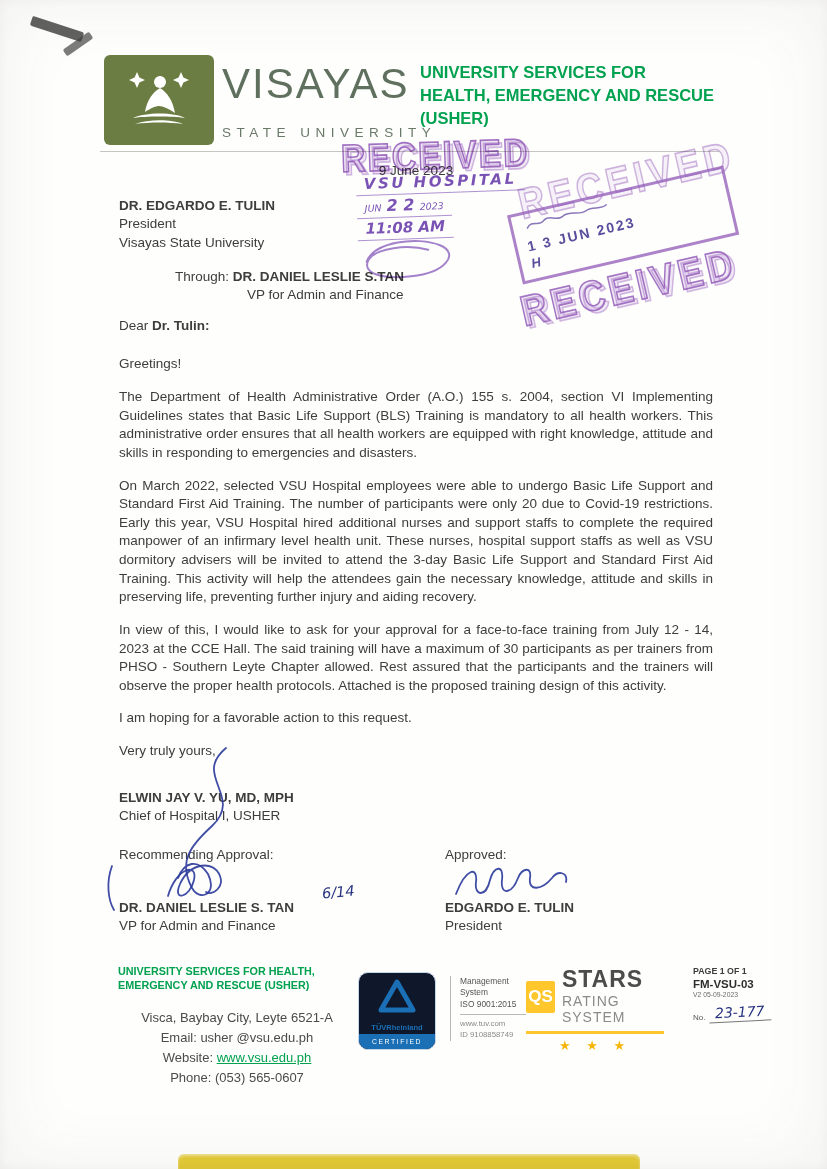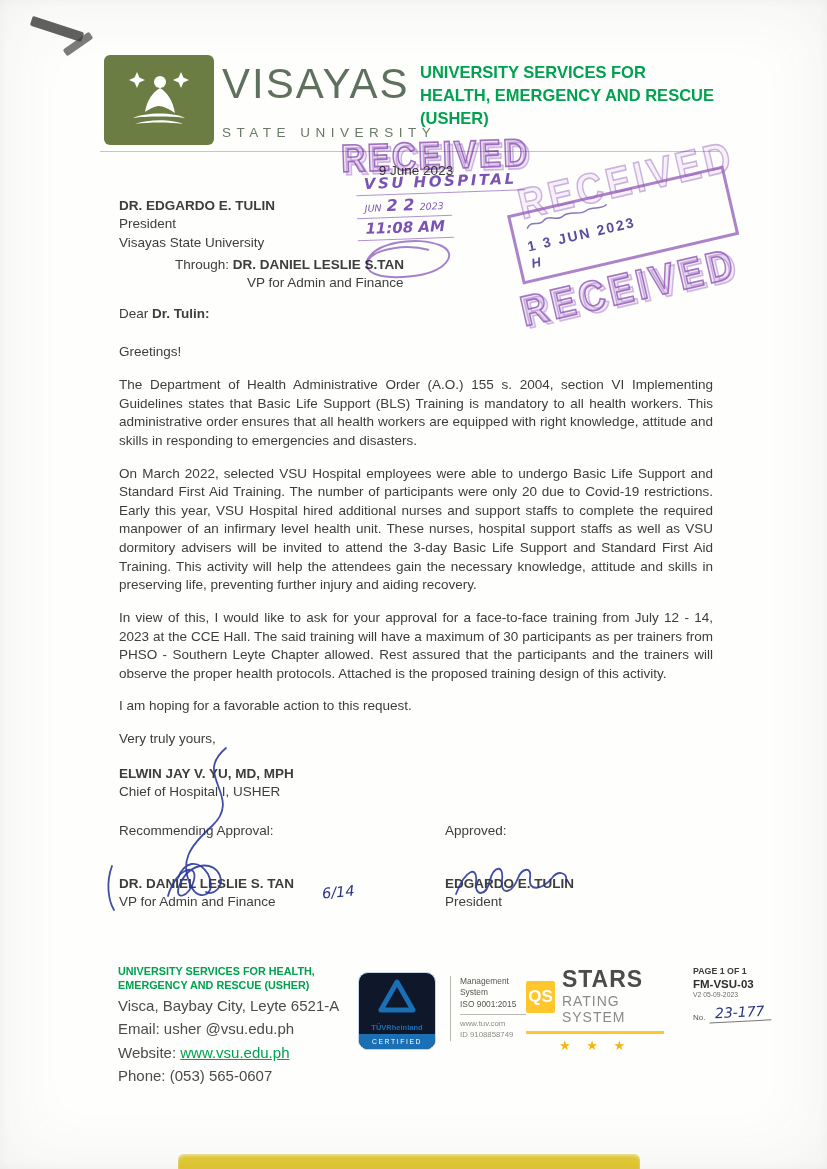--- a/index.html
+++ b/index.html
@@ -19,28 +19,28 @@
   .wordmark{position:absolute;left:118px;top:8px;color:#60705f;}
   .wm-big{font-size:42px;letter-spacing:2px;line-height:1;}
   .wm-sub{font-size:13.5px;letter-spacing:5.5px;margin-top:20px;color:#697968;}
   .office-title{position:absolute;left:316px;top:6px;width:310px;color:#00a14f;font-weight:700;
     font-size:16.5px;line-height:1.38;}
   .header-rule{position:absolute;left:100px;right:108px;top:151px;height:1px;background:#b8b8b2;opacity:.8;}
   
   .letter{position:absolute;left:119px;top:162px;width:594px;font-size:13.5px;line-height:1.38;color:#3d3d3b;z-index:1;}
   .letter .b{font-weight:700;}
   .l-date{margin-bottom:16px;text-align:center;}
-  .l-recipient{margin-bottom:3px;}
+  .l-recipient{margin-bottom:15px;}
   .l-through{margin-bottom:12px;padding-left:56px;}
   .l-through .t2{padding-left:72px;}
   .l-dear{margin-bottom:20px;}
   .l-greet{margin-bottom:14px;}
   .letter p{margin:0 0 14px 0;text-align:justify;}
   .l-hoping{margin-bottom:14px;}
-  .l-vty{margin-bottom:16px;}
+  .l-vty{margin-bottom:28px;}
   .l-signer{margin-bottom:20px;}
   .approve-labels{display:flex;margin-bottom:34px;}
   .approve-names{display:flex;}
   .col-l{width:326px;}
   .col-r{flex:1;}
   
   .stamp{position:absolute;z-index:3;mix-blend-mode:multiply;}
   .hollow{position:absolute;left:0;top:0;font-weight:700;font-size:33px;letter-spacing:2px;white-space:nowrap;
     color:rgba(150,90,190,.16);-webkit-text-stroke:1.4px rgba(134,70,178,.85);
     transform:scale(1.02,1.18);transform-origin:0 0;}
@@ -63,21 +63,21 @@
   .vp-init{font-size:13px;font-weight:700;font-style:italic;color:#43338f;margin-top:2px;}
   
   .sig{position:absolute;z-index:4;}
   .sig path{fill:none;stroke:#2b3a9b;stroke-width:1.8;stroke-linecap:round;opacity:.9;}
   .annot{position:absolute;z-index:4;font-family:"DejaVu Sans",sans-serif;font-style:italic;color:#26337f;}
   .annot-tan{left:322px;top:884px;font-size:14.5px;transform:rotate(-5deg);}
   
   .footer{position:absolute;left:118px;top:960px;width:660px;height:120px;font-family:"Liberation Sans",sans-serif;}
   .f-left{position:absolute;left:0;top:4px;width:238px;}
   .f-office{color:#00a14f;font-weight:700;font-size:10.8px;line-height:1.3;}
-  .f-lines{font-size:15px;color:#4b4b49;line-height:1.55;margin-top:2px;}
+  .f-lines{font-size:13px;color:#4b4b49;line-height:1.55;margin-top:16px;text-align:center;}
   .f-link{color:#00a14f;text-decoration:underline;}
   .f-tuv{position:absolute;left:240px;top:12px;width:78px;}
   .tuv-box{border:1px solid #c3d6ea;border-radius:10px;background:#0f172a;height:76px;position:relative;overflow:hidden;text-align:center;}
   .tuv-brand{position:absolute;left:0;right:0;bottom:17px;font-size:7.5px;font-weight:700;color:#1a6fb5;}
   .tuv-band{position:absolute;left:0;right:0;bottom:0;height:15px;background:#1a6fb5;color:#fff;
     font-size:6.8px;letter-spacing:1.6px;line-height:15px;text-align:center;}
   .f-ms{position:absolute;left:332px;top:16px;width:92px;border-left:1px solid #b9b9b4;padding-left:9px;
     font-size:8.4px;color:#55554f;line-height:1.35;}
   .ms-div{border-top:1px solid #b9b9b4;width:66px;margin:4px 0;}
   .ms-gray{color:#8a8a84;font-size:7.8px;line-height:1.4;}

